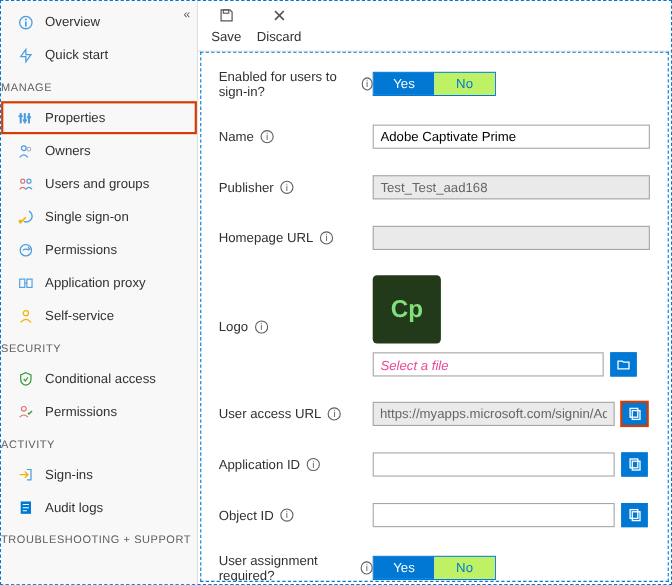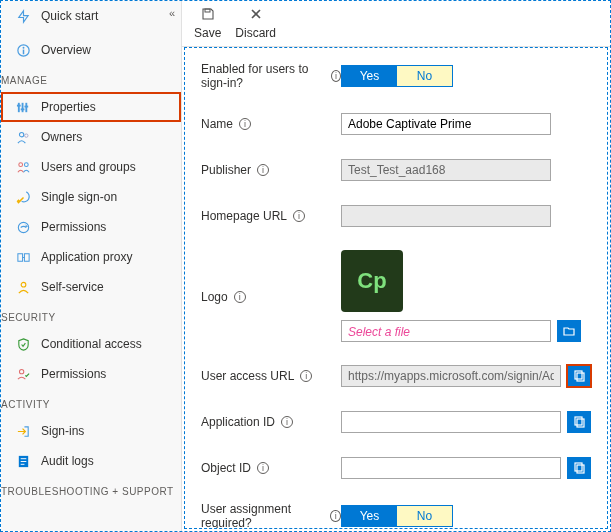--- a/index.html
+++ b/index.html
@@ -20,62 +20,62 @@
   .toolbar { display: flex; gap: 14px; padding: 6px 12px; border-bottom: 1px solid #e1e1e1; align-items: center; font-size: 12px; }
   .tb-btn { display: flex; align-items: center; gap: 5px; color: #323130; cursor: pointer; flex-direction: column; }
   .tb-icon { width: 14px; height: 14px; display:inline-flex; align-items:center; justify-content:center; }
   .form { flex:1; overflow-y:auto; padding: 14px 16px; border: 1px dashed #0078d4; margin: 0 2px 2px 2px; }
   .row { display:flex; align-items:center; margin-bottom: 22px; min-height: 24px; }
   .row.tall { align-items:flex-start; }
   .label-col { width: 140px; display:flex; align-items:center; gap:6px; font-size: 12px; color: #323130; }
   .info-icon { width:12px; height:12px; border:1px solid #605e5c; border-radius:50%; font-size:9px; line-height:10px; text-align:center; color:#605e5c; display:inline-flex; align-items:center; justify-content:center; }
   .field-col { flex:1; display:flex; align-items:center; gap:6px; }
   
-  input[type=text] { width: 210px; height: 22px; border:1px solid #a6a6a6; padding: 0 6px; font-size:12px; }
+  input[type=text] { width: 252px; height: 22px; border:1px solid #a6a6a6; padding: 0 6px; font-size:12px; }
   input[type=text].ro { background:#eaeaea; color:#666; }
   input[type=text].wide { width: 220px; }
   
   .toggle { display:flex; border:1px solid #0078d4; height: 22px; width:112px; }
   .toggle span { flex:1; display:flex; align-items:center; justify-content:center; font-size:12px; cursor:pointer; }
   .toggle .on { background:#0078d4; color:#fff; }
-  .toggle .off { color:#0078d4; background:#fef9c3; }
+  .toggle .off { color:#0078d4; background:#bef264; }
   
   .logo-block { display:flex; flex-direction:column; gap:8px; }
   .logo-img { width:62px; height:62px; background:#223a1a; display:flex; align-items:center; justify-content:center; color:#7fe07d; font-weight:bold; font-size:22px; border-radius:4px; font-family: Arial; }
   .file-row { display:flex; align-items:center; gap:6px; }
   .file-input { width:210px; height:22px; border:1px solid #a6a6a6; padding:0 6px; font-style:italic; color:#ec4899; font-size:12px; line-height:22px;}
   .sq-btn { width:24px; height:22px; display:flex; align-items:center; justify-content:center; cursor:pointer; }
   .sq-btn.blue { background:#0078d4; color:#fff; border:1px solid #0078d4; }
   .sq-btn.hl { outline: 2px solid #d83b01; outline-offset:-1px; }
 </style>
 </head>
 <body>
 
 <div class="root">
 
   <div class="sidebar">
     <span class="collapse">«</span>
 
-    <div class="side-item">
-      <span class="side-icon">
-          <svg viewBox="0 0 16 16">
-            <path d="M3 9 L8 2 L8 7 L13 7 L8 14 L8 9 Z" fill="none" stroke="#4b9de0" stroke-width="1.2"></path>
-          </svg>
-        </span>
-      <span>Quick start</span>
-    </div>
     <div class="side-item" style="margin-top:4px;">
       <span class="side-icon">
           <svg viewBox="0 0 16 16">
             <circle cx="8" cy="8" r="6" fill="none" stroke="#4b9de0" stroke-width="1.3"></circle>
             <circle cx="8" cy="5" r="1" fill="#4b9de0"></circle>
             <rect x="7.2" y="7" width="1.6" height="5" fill="#4b9de0"></rect>
           </svg>
         </span>
       <span>Overview</span>
+    </div>
+    <div class="side-item">
+      <span class="side-icon">
+          <svg viewBox="0 0 16 16">
+            <path d="M3 9 L8 2 L8 7 L13 7 L8 14 L8 9 Z" fill="none" stroke="#4b9de0" stroke-width="1.2"></path>
+          </svg>
+        </span>
+      <span>Quick start</span>
     </div>
 
     <div class="side-group-header">MANAGE</div>
     <div class="side-item selected">
       <span class="side-icon">
           <svg viewBox="0 0 16 16">
             <rect x="2" y="3" width="2" height="10" fill="#4b9de0"></rect>
             <rect x="6" y="3" width="2" height="10" fill="#4b9de0"></rect>
             <rect x="10" y="3" width="2" height="10" fill="#4b9de0"></rect>
             <rect x="1" y="5" width="4" height="2" fill="#4b9de0"></rect>

